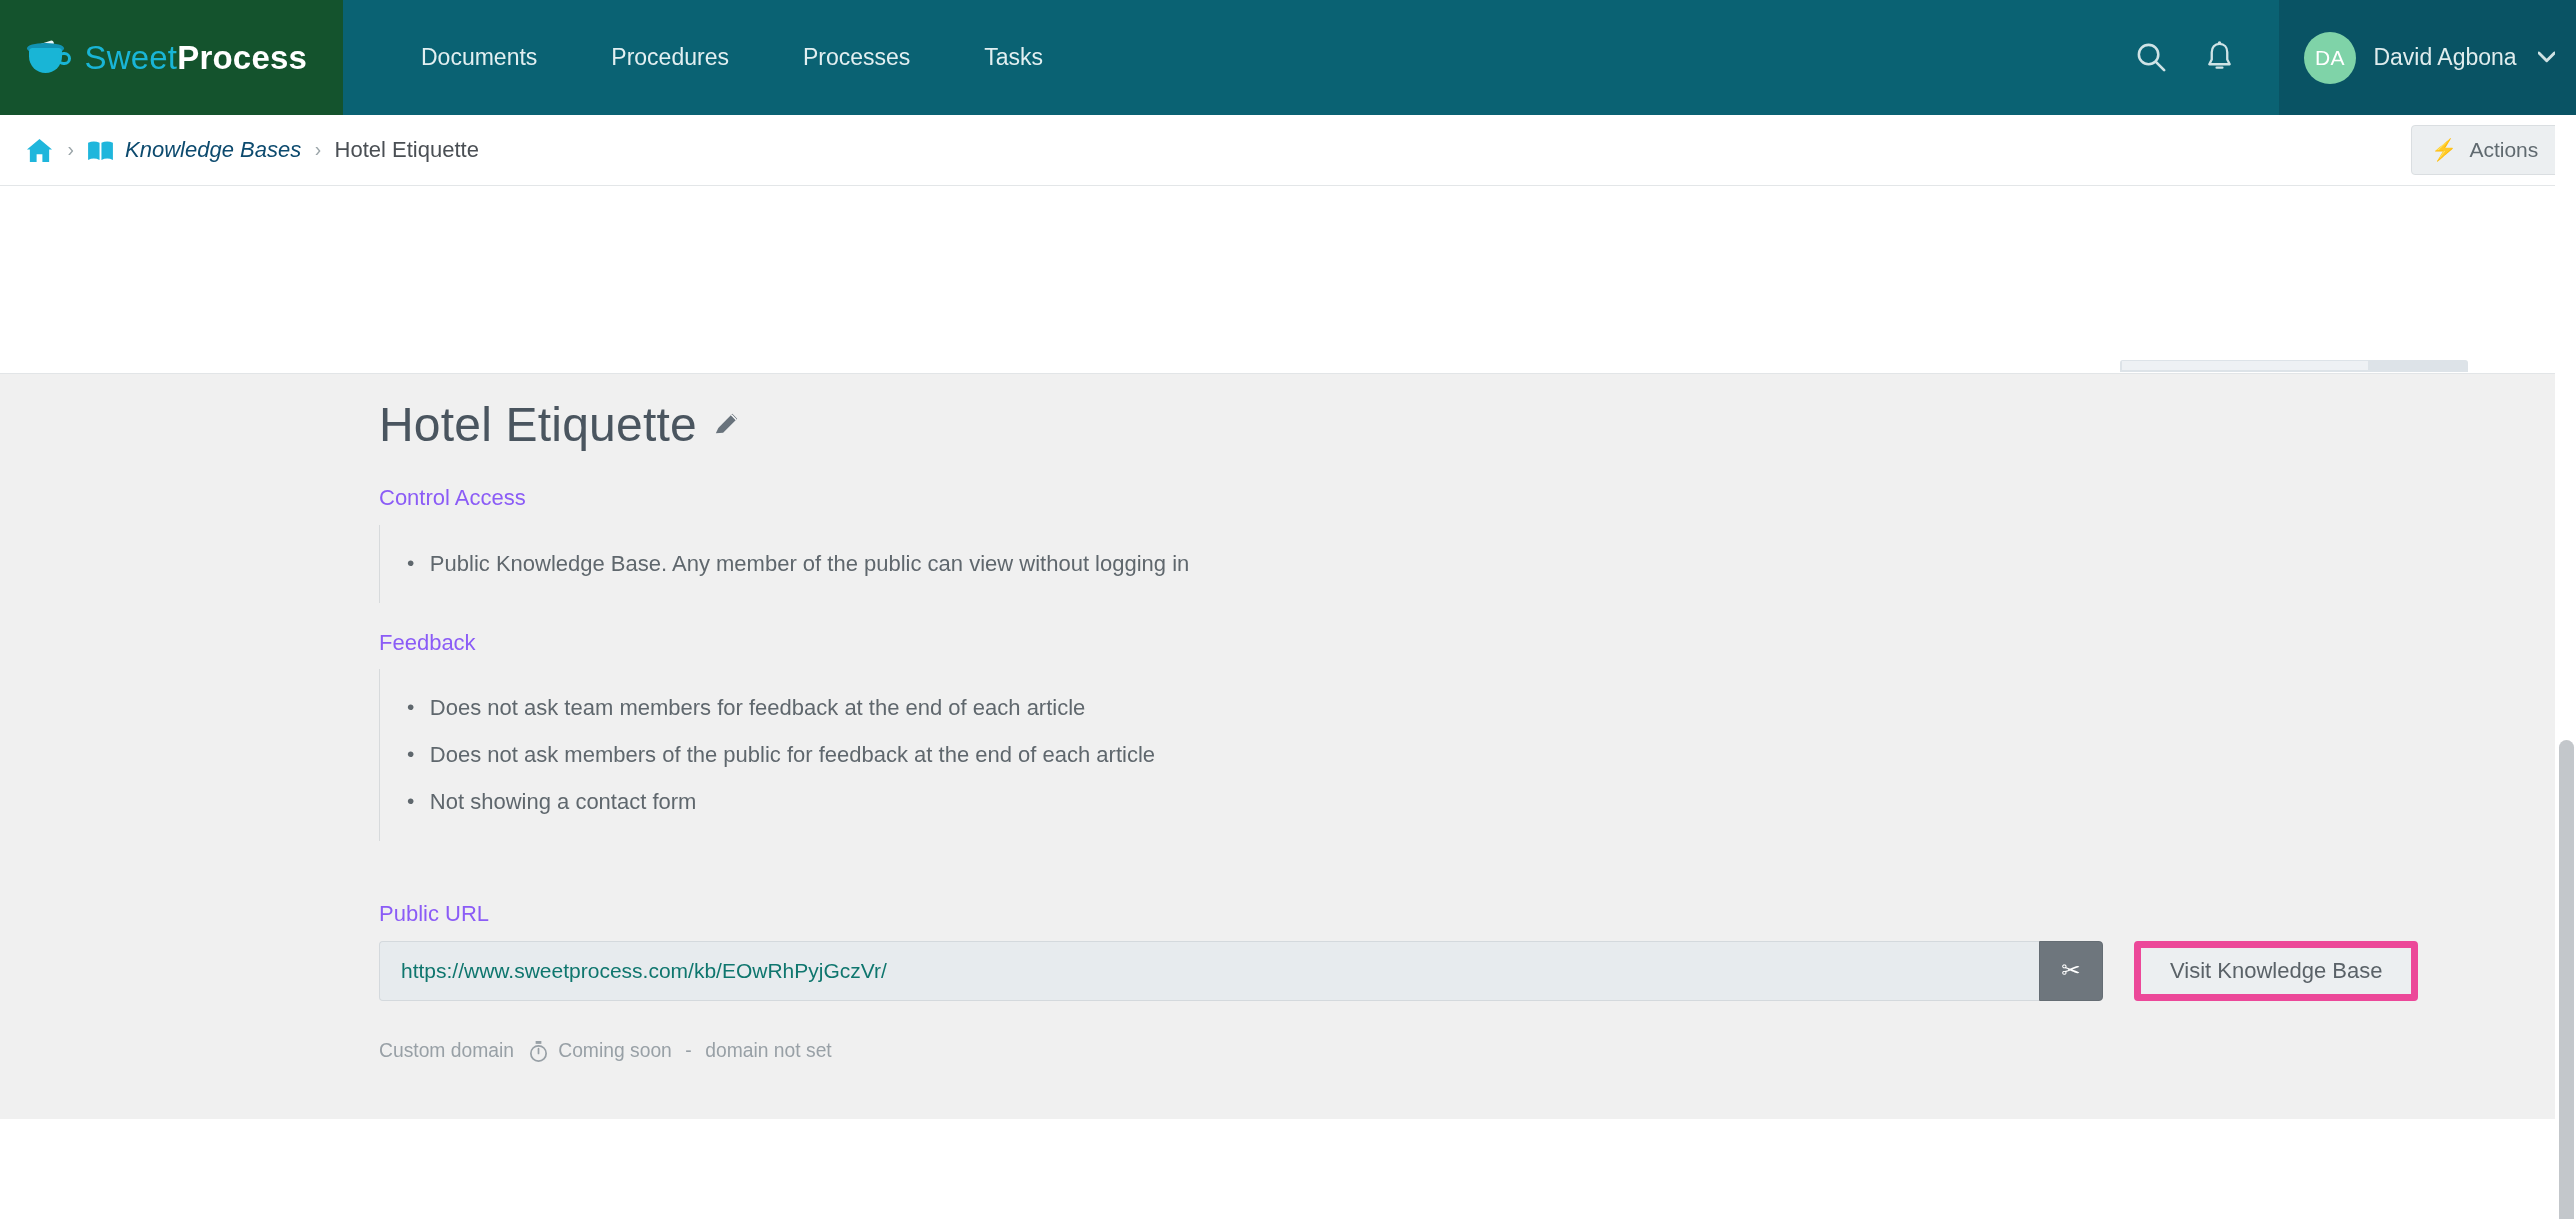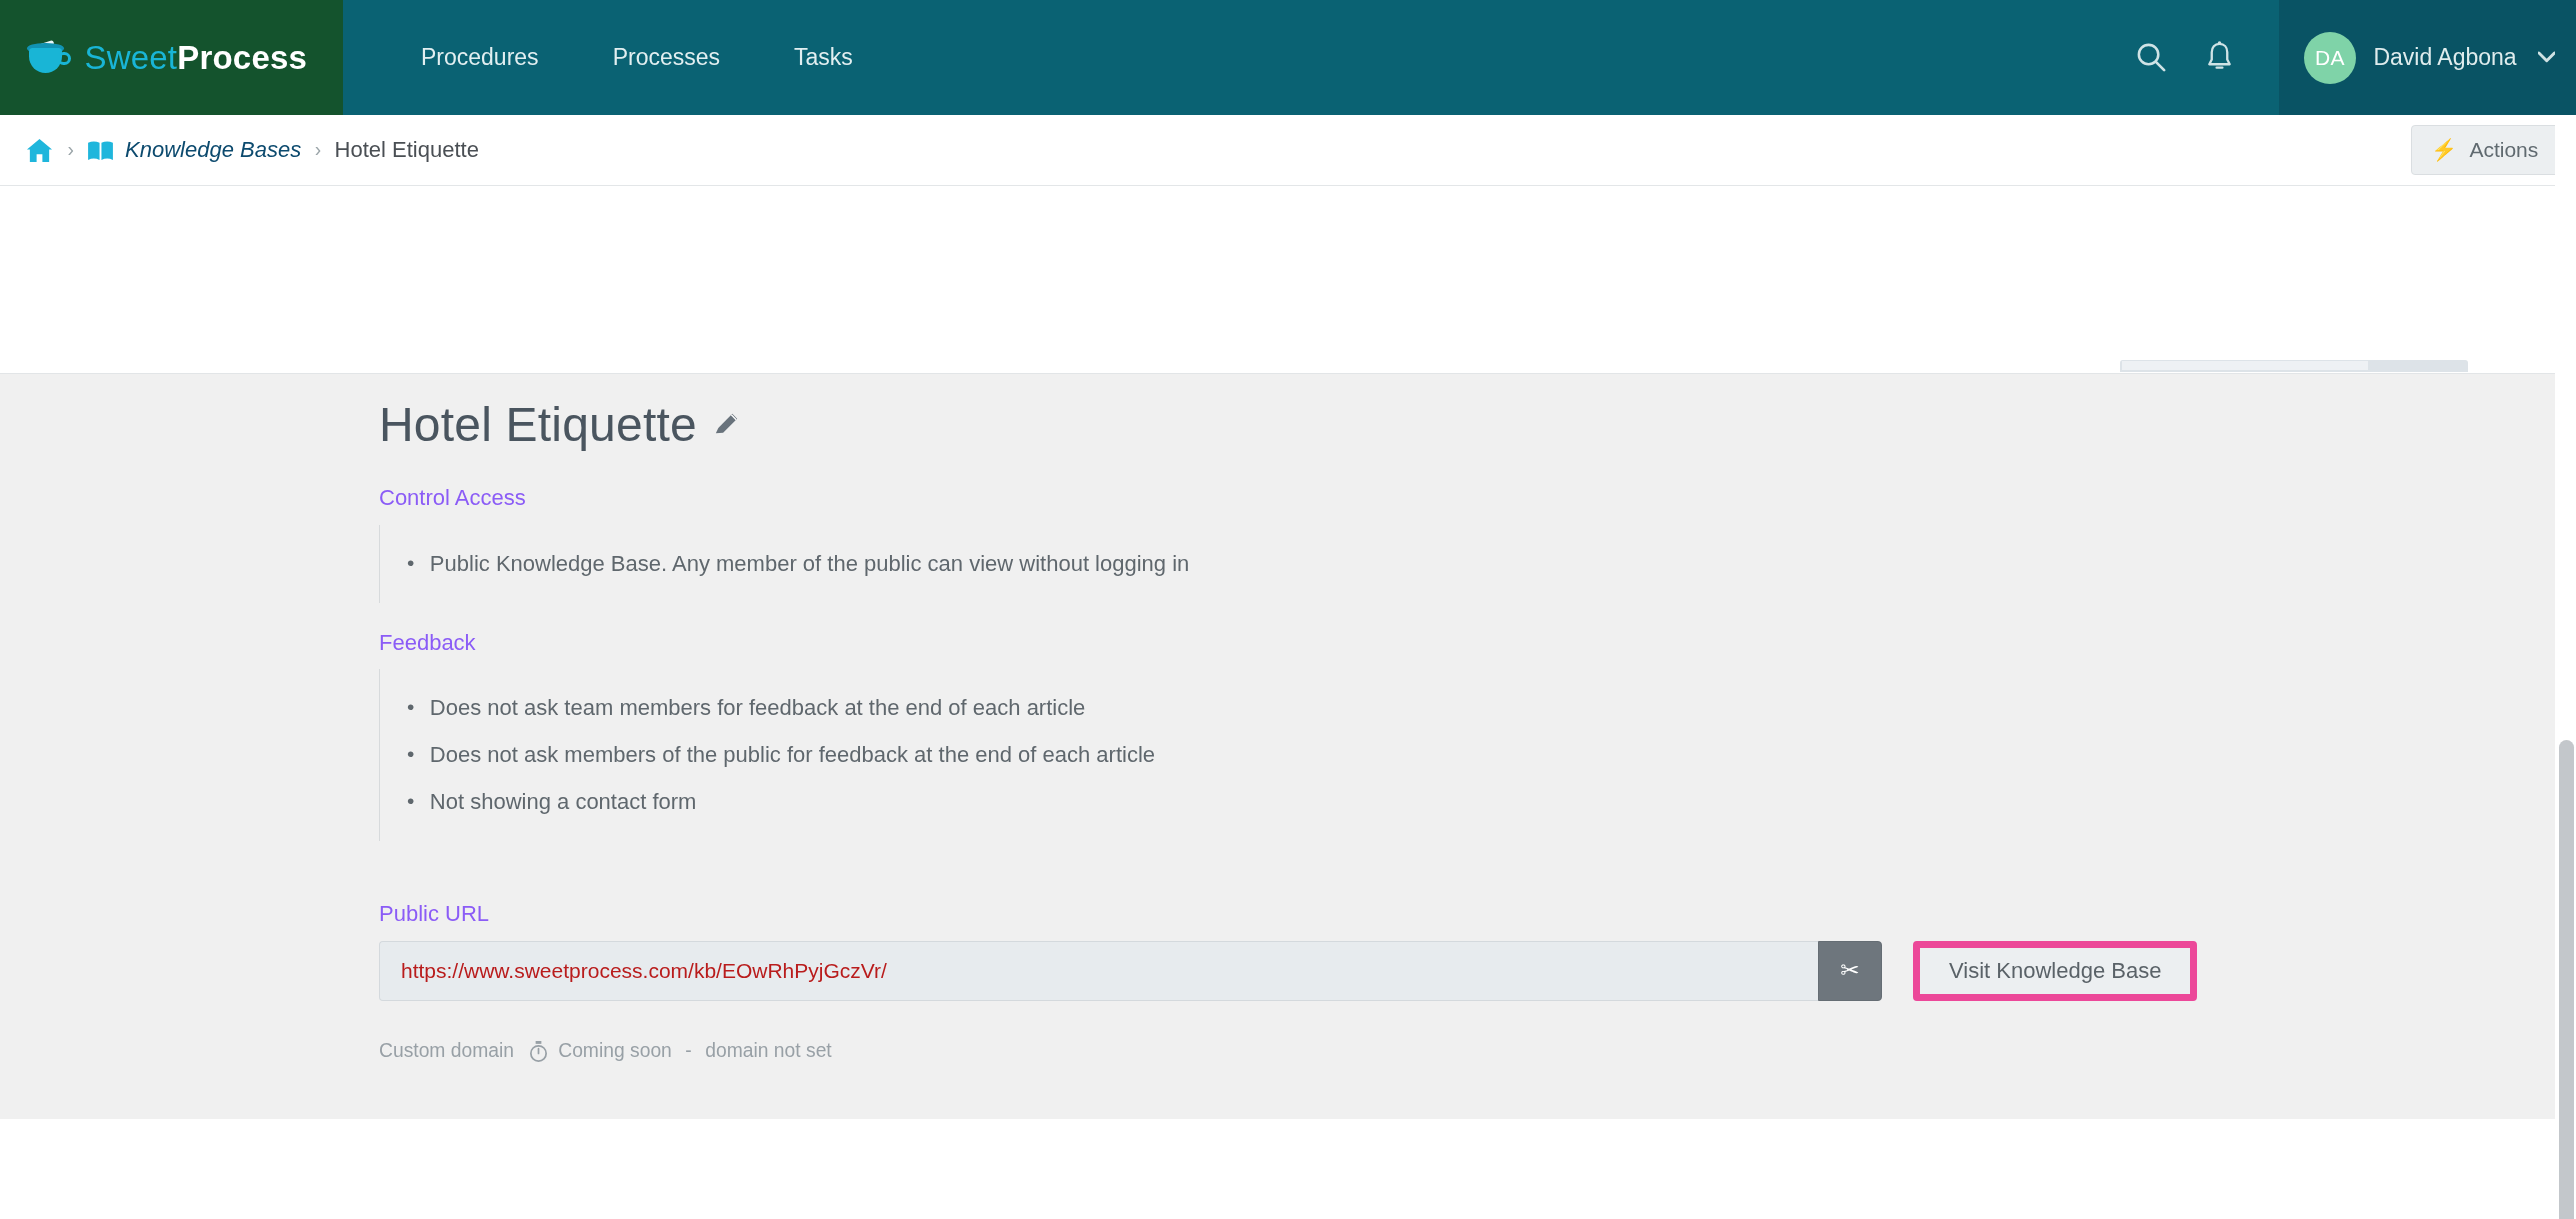--- a/index.html
+++ b/index.html
@@ -239,26 +239,26 @@
 
   .spacer-34 { height: 33px; }
 
   .url-row {
     display: flex;
     align-items: stretch;
     height: 60px;
     margin-top: 5.8px;
   }
   .url-input {
-    width: 1439px;
+    width: 1660px;
     background: #e7ebee;
     border: 1px solid #d4d9dd;
     border-right: none;
     border-radius: 3.9px 0 0 3.9px;
-    color: #b91c1c;
+    color: #0f766e;
     font-size: 21px;
     padding: 0 21px;
     display: flex;
     align-items: center;
     font-family: "Liberation Sans", sans-serif;
   }
   .url-copy-btn {
     width: 64px;
     background: #6e767d;
     border: 1px solid #656d74;
@@ -331,20 +331,23 @@
     <span class="brand-logo-cup">
       <span class="cup-steam"></span>
       <span class="cup-lid"></span>
       <span class="cup-body"></span>
       <span class="cup-handle"></span>
     </span>
     <span class="brand-text"><span class="brand-sweet">Sweet</span><span class="brand-process">Process</span></span>
   </div>
 
   <div class="nav-links">
+    <a class="nav-link">
+      <span>Documents</span>
+    </a>
     <a class="nav-link">
       <span>Procedures</span>
     </a>
     <a class="nav-link">
       <span>Processes</span>
     </a>
     <a class="nav-link">
       <span>Tasks</span>
     </a>
   </div>

